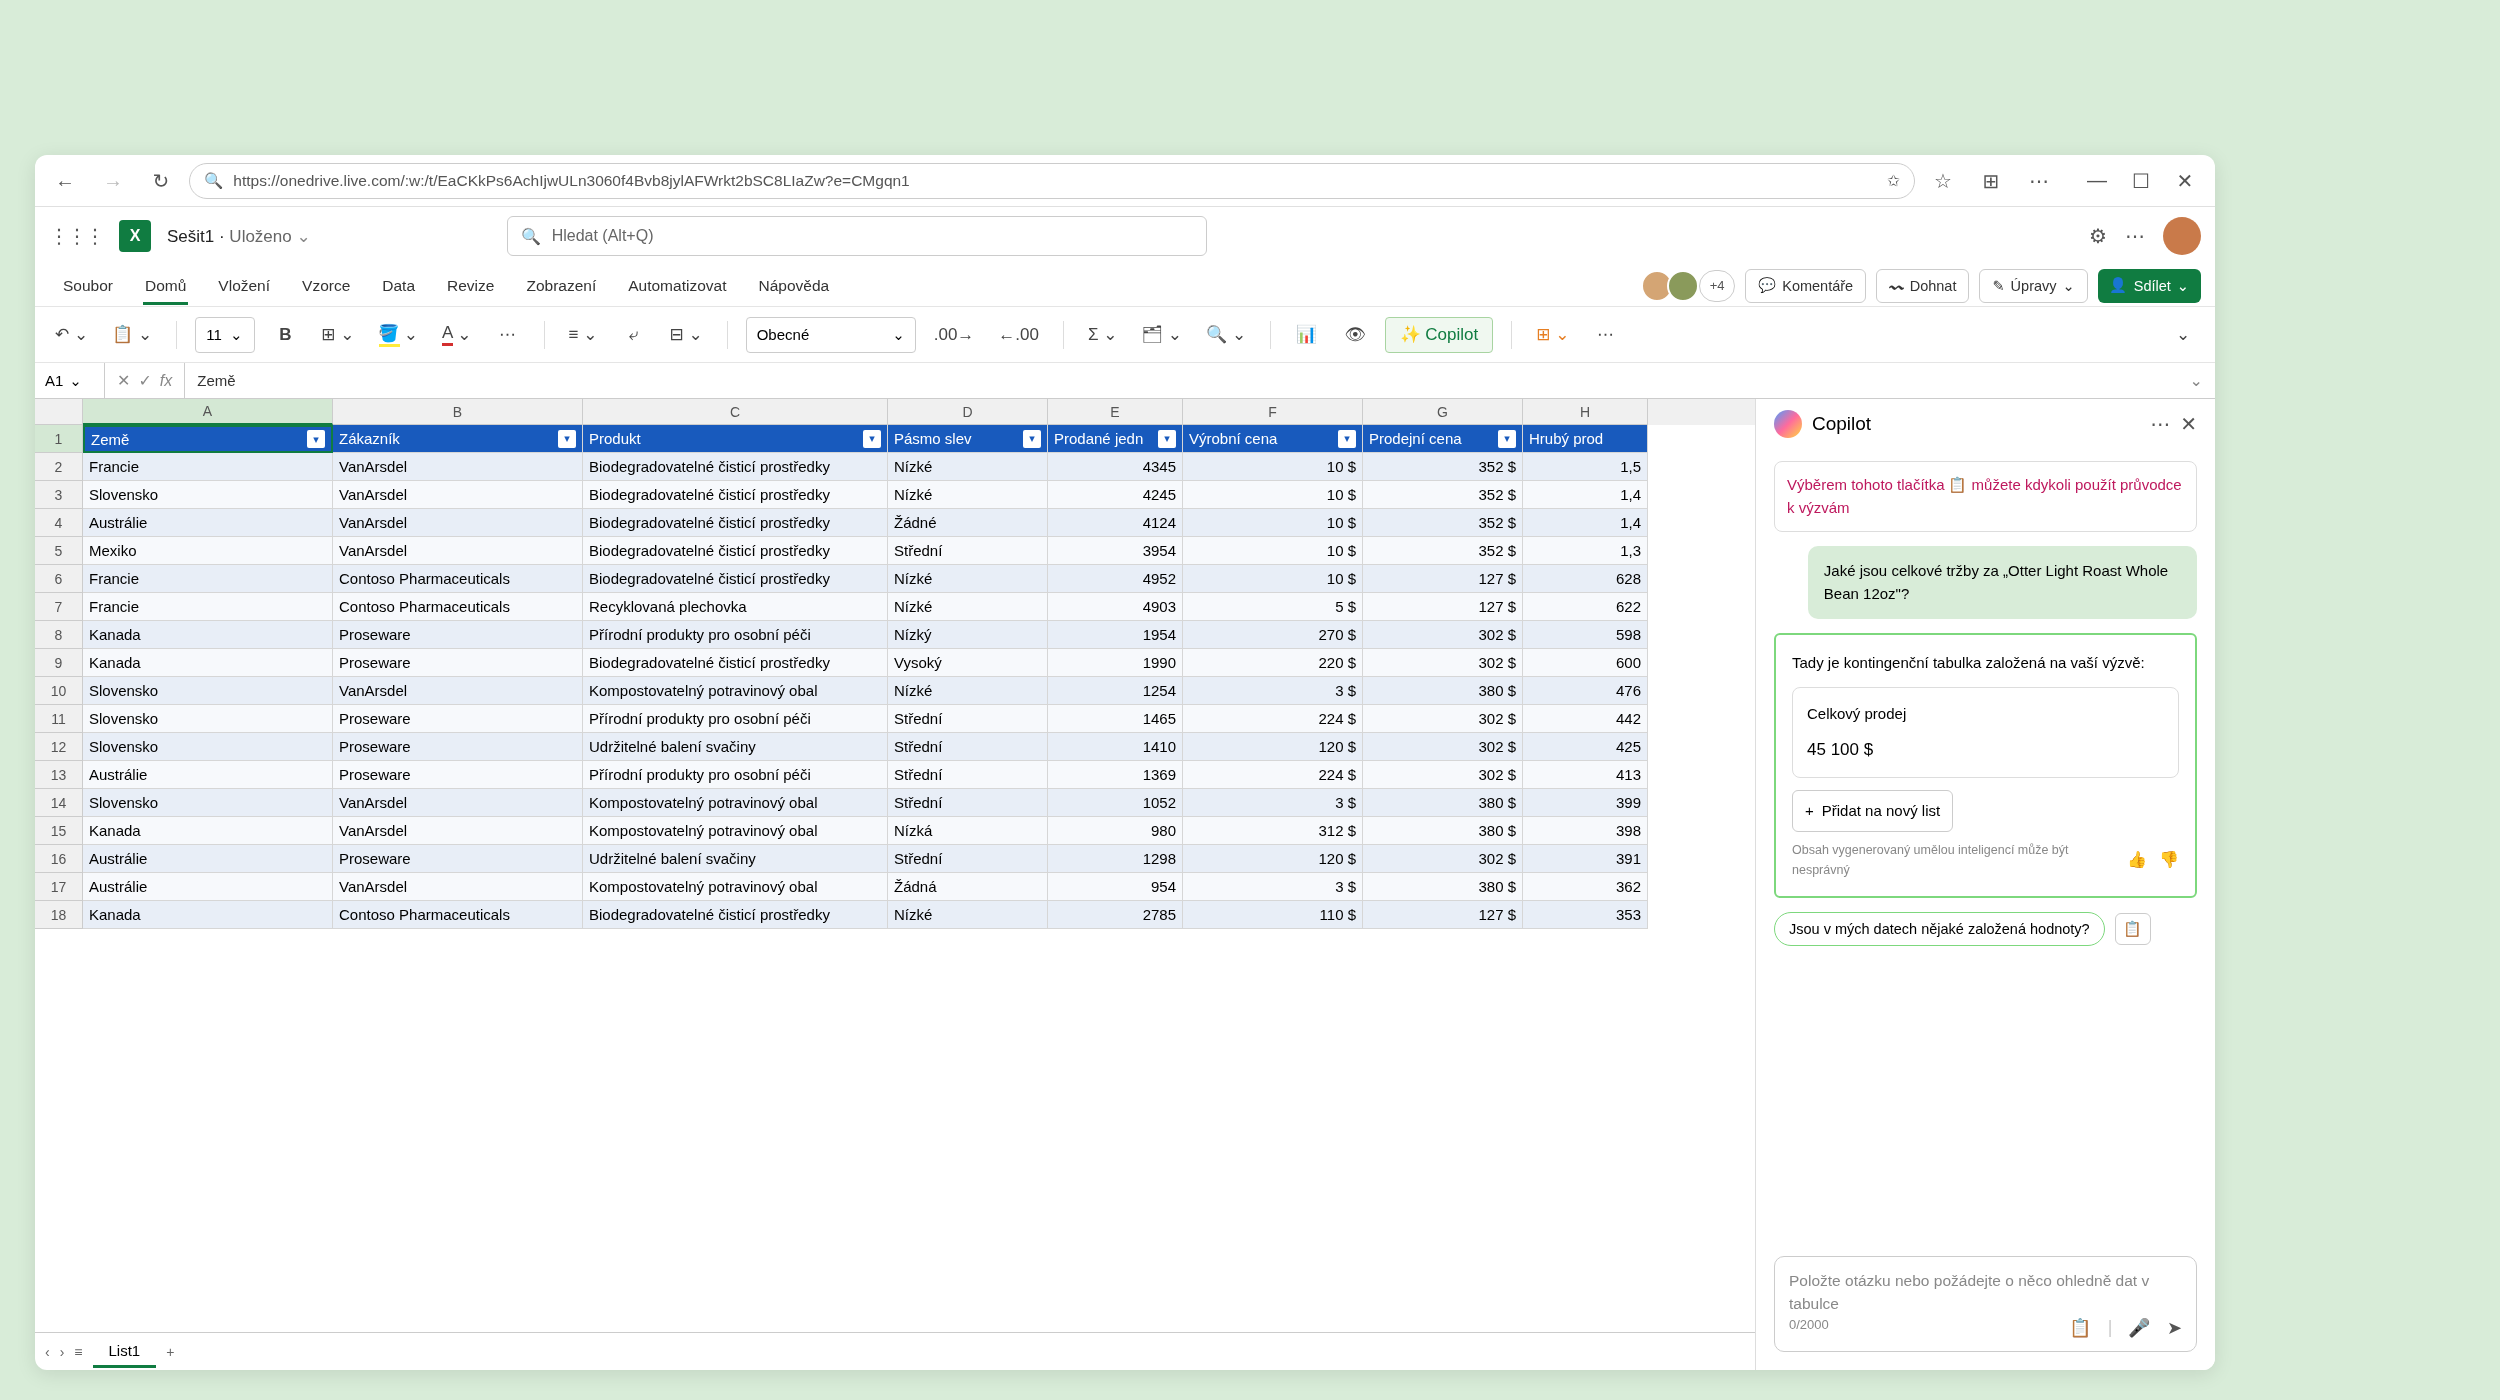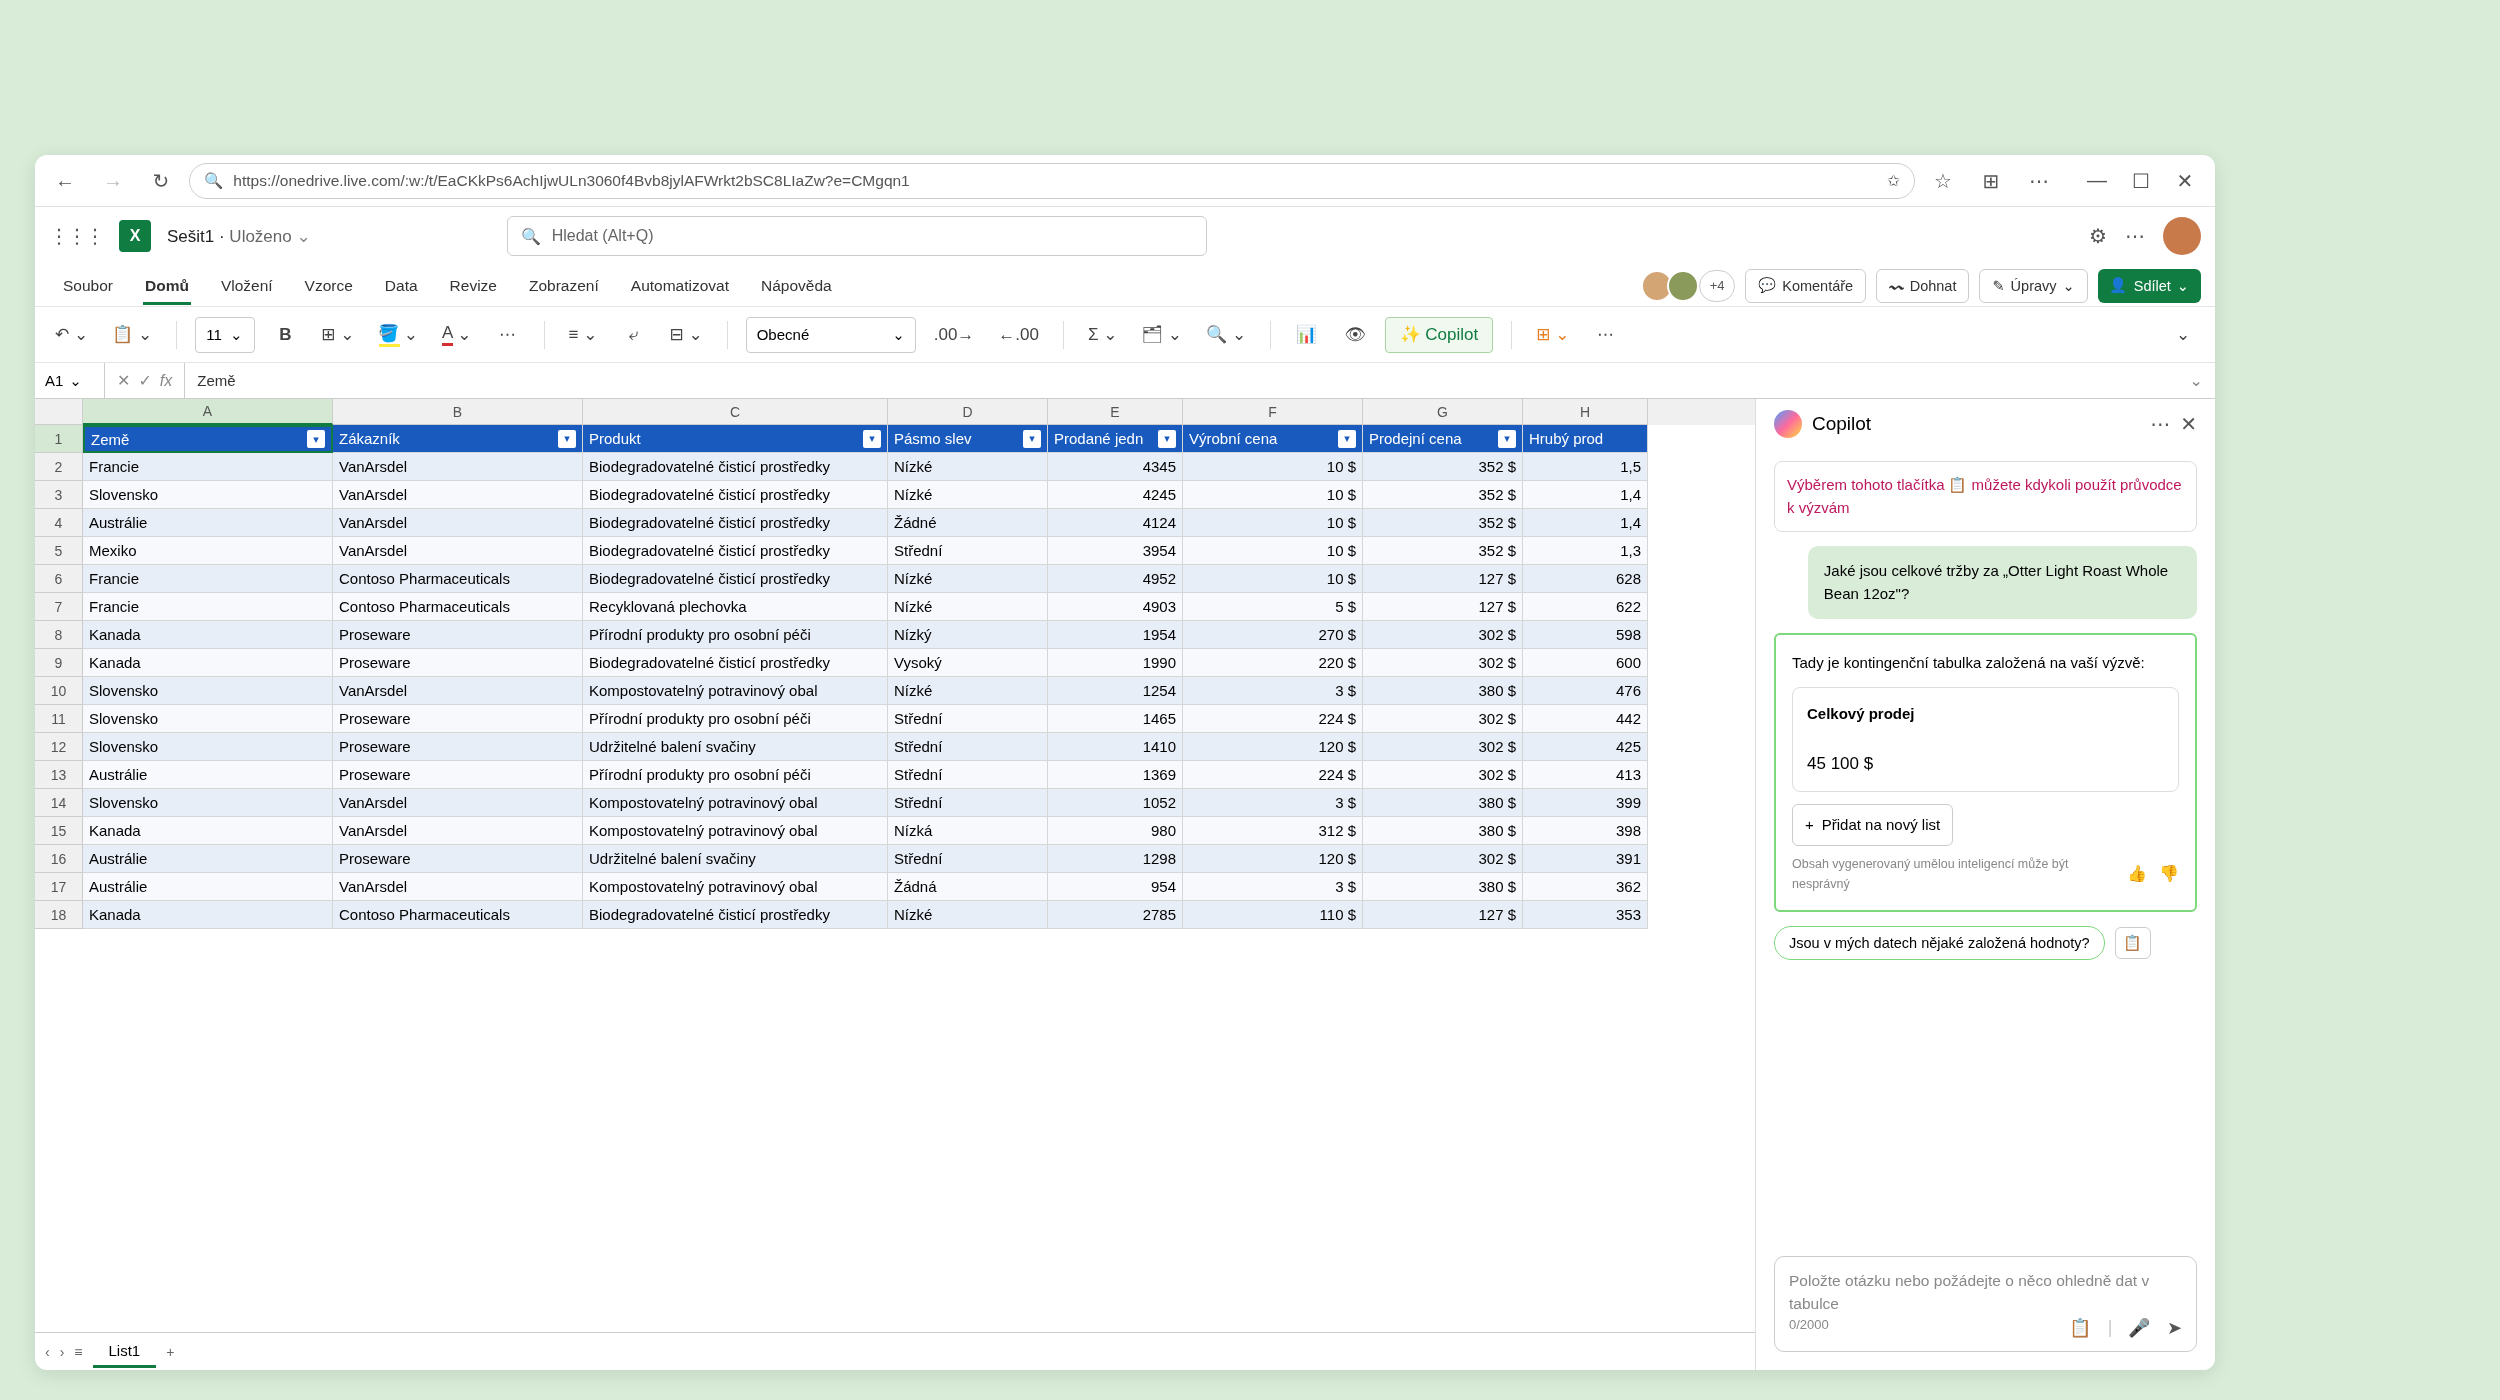--- a/index.html
+++ b/index.html
@@ -14,21 +14,21 @@
 .waffle{font-size:20px;color:#555;cursor:pointer;letter-spacing:-2px}
 .excel-icon{width:32px;height:32px;background:#107c41;color:#fff;display:flex;align-items:center;justify-content:center;font-weight:bold;font-size:16px;border-radius:4px}
 .doc-name{font-size:17px;color:#222}
 .doc-saved{color:#666}
 .search-center{flex:0 0 700px;height:40px;border:1px solid #ccc;border-radius:6px;display:flex;align-items:center;padding:0 14px;gap:10px;color:#666;margin-left:180px}
 .title-right{margin-left:auto;display:flex;align-items:center;gap:18px}
 .icon-btn{color:#555;font-size:20px;cursor:pointer}
 .avatar{width:38px;height:38px;border-radius:50%;background:#c97a4a}
 .ribbon-tabs{height:42px;display:flex;align-items:center;padding:0 14px;gap:4px;border-bottom:1px solid #e5e5e5}
 .tab{padding:8px 14px;font-size:15.5px;color:#333;cursor:pointer;border-radius:6px}
-.tab.active{font-weight:700;position:relative}
+.tab.active{font-weight:400;position:relative}
 .tab.active::after{content:'';position:absolute;bottom:-2px;left:12px;right:12px;height:3px;background:#107c41}
 .tab-right{margin-left:auto;display:flex;align-items:center;gap:10px}
 .presence{display:flex;gap:-4px}
 .presence-av{width:32px;height:32px;border-radius:50%;border:2px solid #fff;margin-left:-6px}
 .presence-count{width:36px;height:32px;border:1px solid #ccc;border-radius:16px;display:flex;align-items:center;justify-content:center;font-size:13px;color:#555}
 .pill-btn{height:34px;border:1px solid #ccc;border-radius:6px;display:flex;align-items:center;padding:0 12px;gap:6px;font-size:14.5px;color:#333;cursor:pointer}
 .share-btn{background:#107c41;color:#fff;border:none}
 .toolbar{height:56px;display:flex;align-items:center;padding:0 14px;gap:12px;border-bottom:1px solid #e5e5e5}
 .tb-sep{width:1px;height:28px;background:#ddd;margin:0 6px}
 .tb-btn{height:36px;min-width:36px;display:flex;align-items:center;justify-content:center;padding:0 6px;color:#444;cursor:pointer;gap:4px;border-radius:4px;font-size:17px}
@@ -62,21 +62,21 @@
 .st-tab{padding:6px 16px;font-size:15px;border-bottom:3px solid #107c41;font-weight:500}
 .copilot-pane{width:460px;border-left:1px solid #ddd;display:flex;flex-direction:column;background:#fff}
 .cp-header{height:50px;display:flex;align-items:center;padding:0 18px;gap:10px}
 .cp-logo{width:28px;height:28px;background:linear-gradient(135deg,#4a9eff,#ff6b9d,#ffd93d);border-radius:50%}
 .cp-title{font-size:19px;font-weight:500;flex:1}
 .cp-body{flex:1;padding:12px 18px;overflow:auto;display:flex;flex-direction:column;gap:14px;font-size:15px}
 .cp-tip{border:1px solid #ddd;border-radius:8px;padding:12px;color:#be185d;line-height:1.5}
 .cp-user-msg{background:#d8ecd8;border-radius:10px;padding:14px 16px;align-self:flex-end;max-width:92%;line-height:1.5}
 .cp-response{border:2px solid #7dd87d;border-radius:6px;padding:16px;line-height:1.6}
 .cp-card{border:1px solid #ddd;border-radius:8px;padding:14px;margin:12px 0}
-.cp-card-title{font-weight:700;margin-bottom:24px}
+.cp-card-title{font-weight:400;margin-bottom:10px}
 .cp-card-val{font-size:17px}
 .cp-add-btn{border:1px solid #ccc;border-radius:6px;padding:8px 12px;display:inline-flex;align-items:center;gap:8px;cursor:pointer}
 .cp-disclaimer{font-size:12.5px;color:#888;display:flex;align-items:center;gap:14px;margin-top:8px}
 .cp-sugg{border:1px solid #7dd87d;border-radius:18px;padding:8px 14px;display:inline-flex;align-items:center;gap:10px;font-size:14.5px;align-self:flex-start}
 .cp-input{border:1px solid #ccc;border-radius:10px;margin:10px 18px 18px;padding:12px 14px}
 .cp-input-text{color:#888;font-size:15.5px;line-height:1.5;min-height:48px}
 .cp-input-bot{display:flex;align-items:flex-start;justify-content:space-between;color:#888;font-size:13px}
 .cp-send-icons{display:flex;gap:16px;font-size:18px;color:#555}
 .thumbs{margin-left:auto;display:flex;gap:12px;color:#888;font-size:16px}
 </style>

